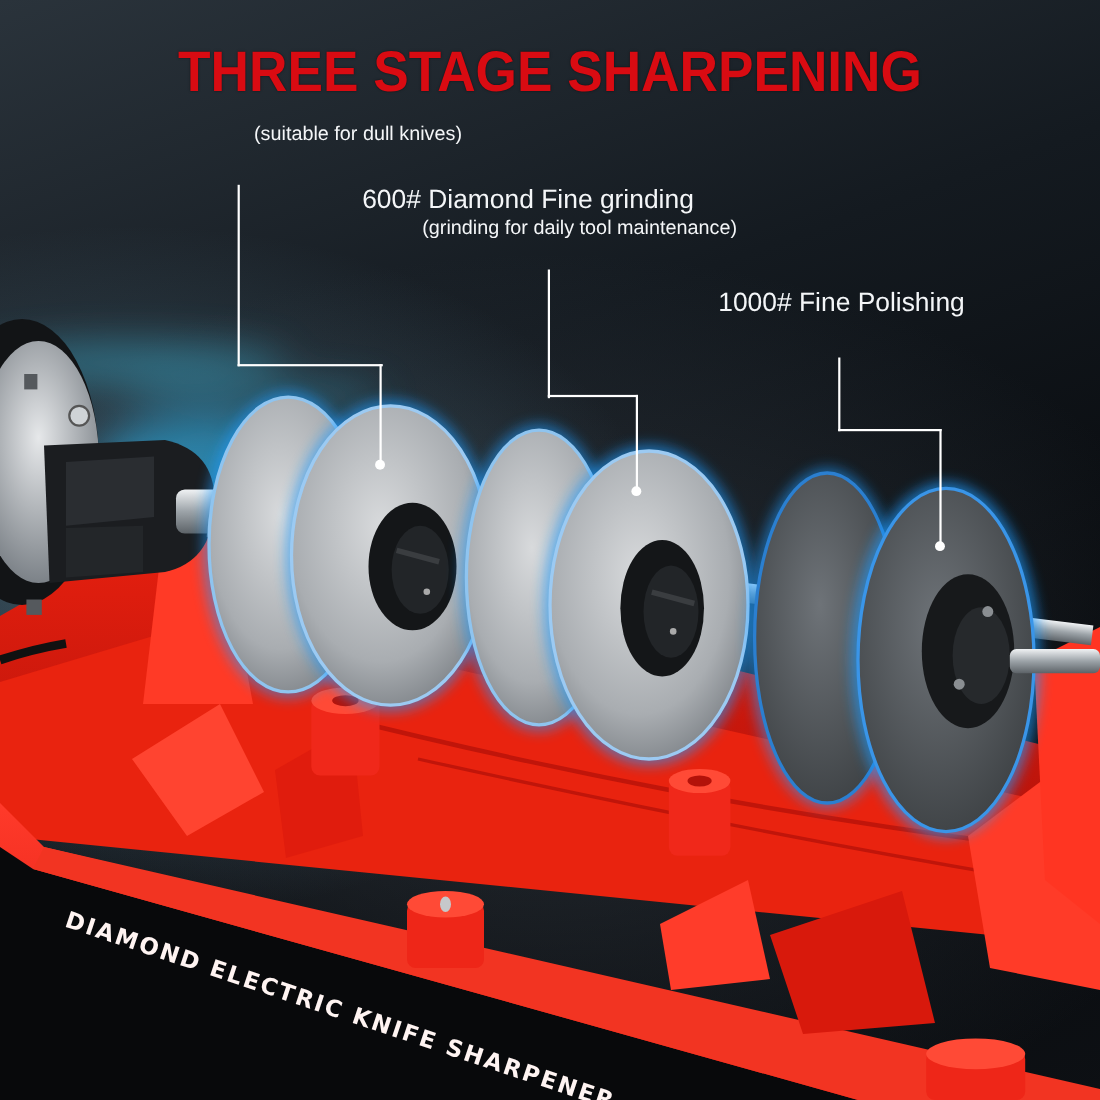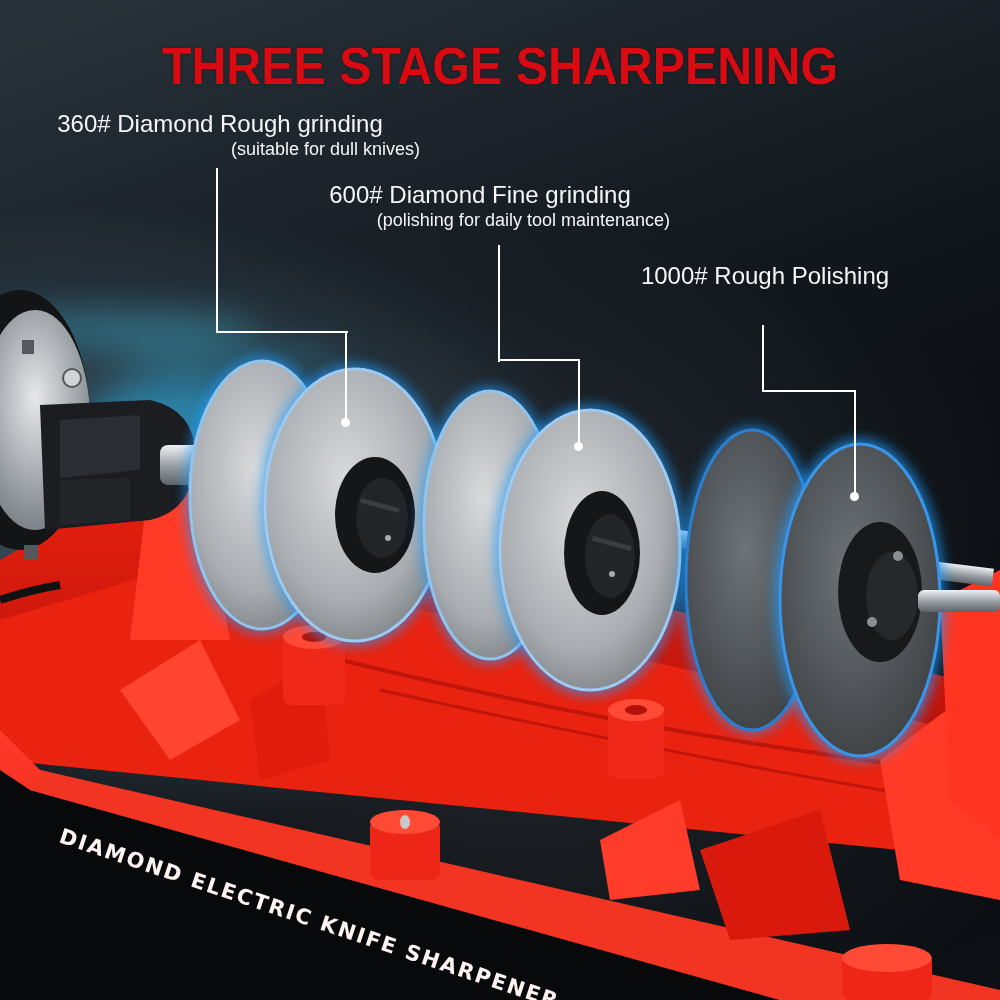--- a/index.html
+++ b/index.html
@@ -168,39 +168,38 @@
       <ellipse cx="892" cy="596" rx="26" ry="44" fill="#26292c"></ellipse>
       <circle cx="898" cy="556" r="5" fill="#8a8e92"></circle>
       <circle cx="872" cy="622" r="5" fill="#8a8e92"></circle>
       <rect x="918" y="590" width="82" height="22" rx="6" fill="url(#shaft)"></rect>
     </g>
   </svg>
 
   <div class="title">THREE STAGE SHARPENING</div>
 
   <div class="callout" style="left:20px; top:110px; width:400px;">
-    <div class="main">360# Diamond Rough grinding</div>
     <div class="sub">(suitable for dull knives)</div>
   </div>
   <div class="leader" style="left:216px; top:168px; width:2px; height:165px;"></div>
   <div class="leader" style="left:216px; top:331px; width:132px; height:2px;"></div>
   <div class="leader" style="left:345px; top:331px; width:2px; height:92px;"></div>
   <div class="dot" style="left:341px; top:418px;"></div>
 
-  <div class="callout" style="left:290px; top:181px; width:380px;">
+  <div class="callout" style="left:290px; top:168px; width:380px;">
     <div class="main">600# Diamond Fine grinding</div>
-    <div class="sub">(polishing for daily tool maintenance)</div>
+    <div class="sub">(grinding for daily tool maintenance)</div>
   </div>
   <div class="leader" style="left:498px; top:245px; width:2px; height:117px;"></div>
   <div class="leader" style="left:498px; top:359px; width:82px; height:2px;"></div>
   <div class="leader" style="left:578px; top:359px; width:2px; height:88px;"></div>
   <div class="dot" style="left:574px; top:442px;"></div>
 
   <div class="callout" style="left:530px; top:262px; width:470px;">
-    <div class="main">1000# Rough Polishing</div>
+    <div class="main">1000# Fine Polishing</div>
   </div>
   <div class="leader" style="left:762px; top:325px; width:2px; height:67px;"></div>
   <div class="leader" style="left:762px; top:390px; width:94px; height:2px;"></div>
   <div class="leader" style="left:854px; top:390px; width:2px; height:107px;"></div>
   <div class="dot" style="left:850px; top:492px;"></div>
 
   <div class="product-text">DIAMOND ELECTRIC KNIFE SHARPENER</div>
 </div>
 
 </body></html>

